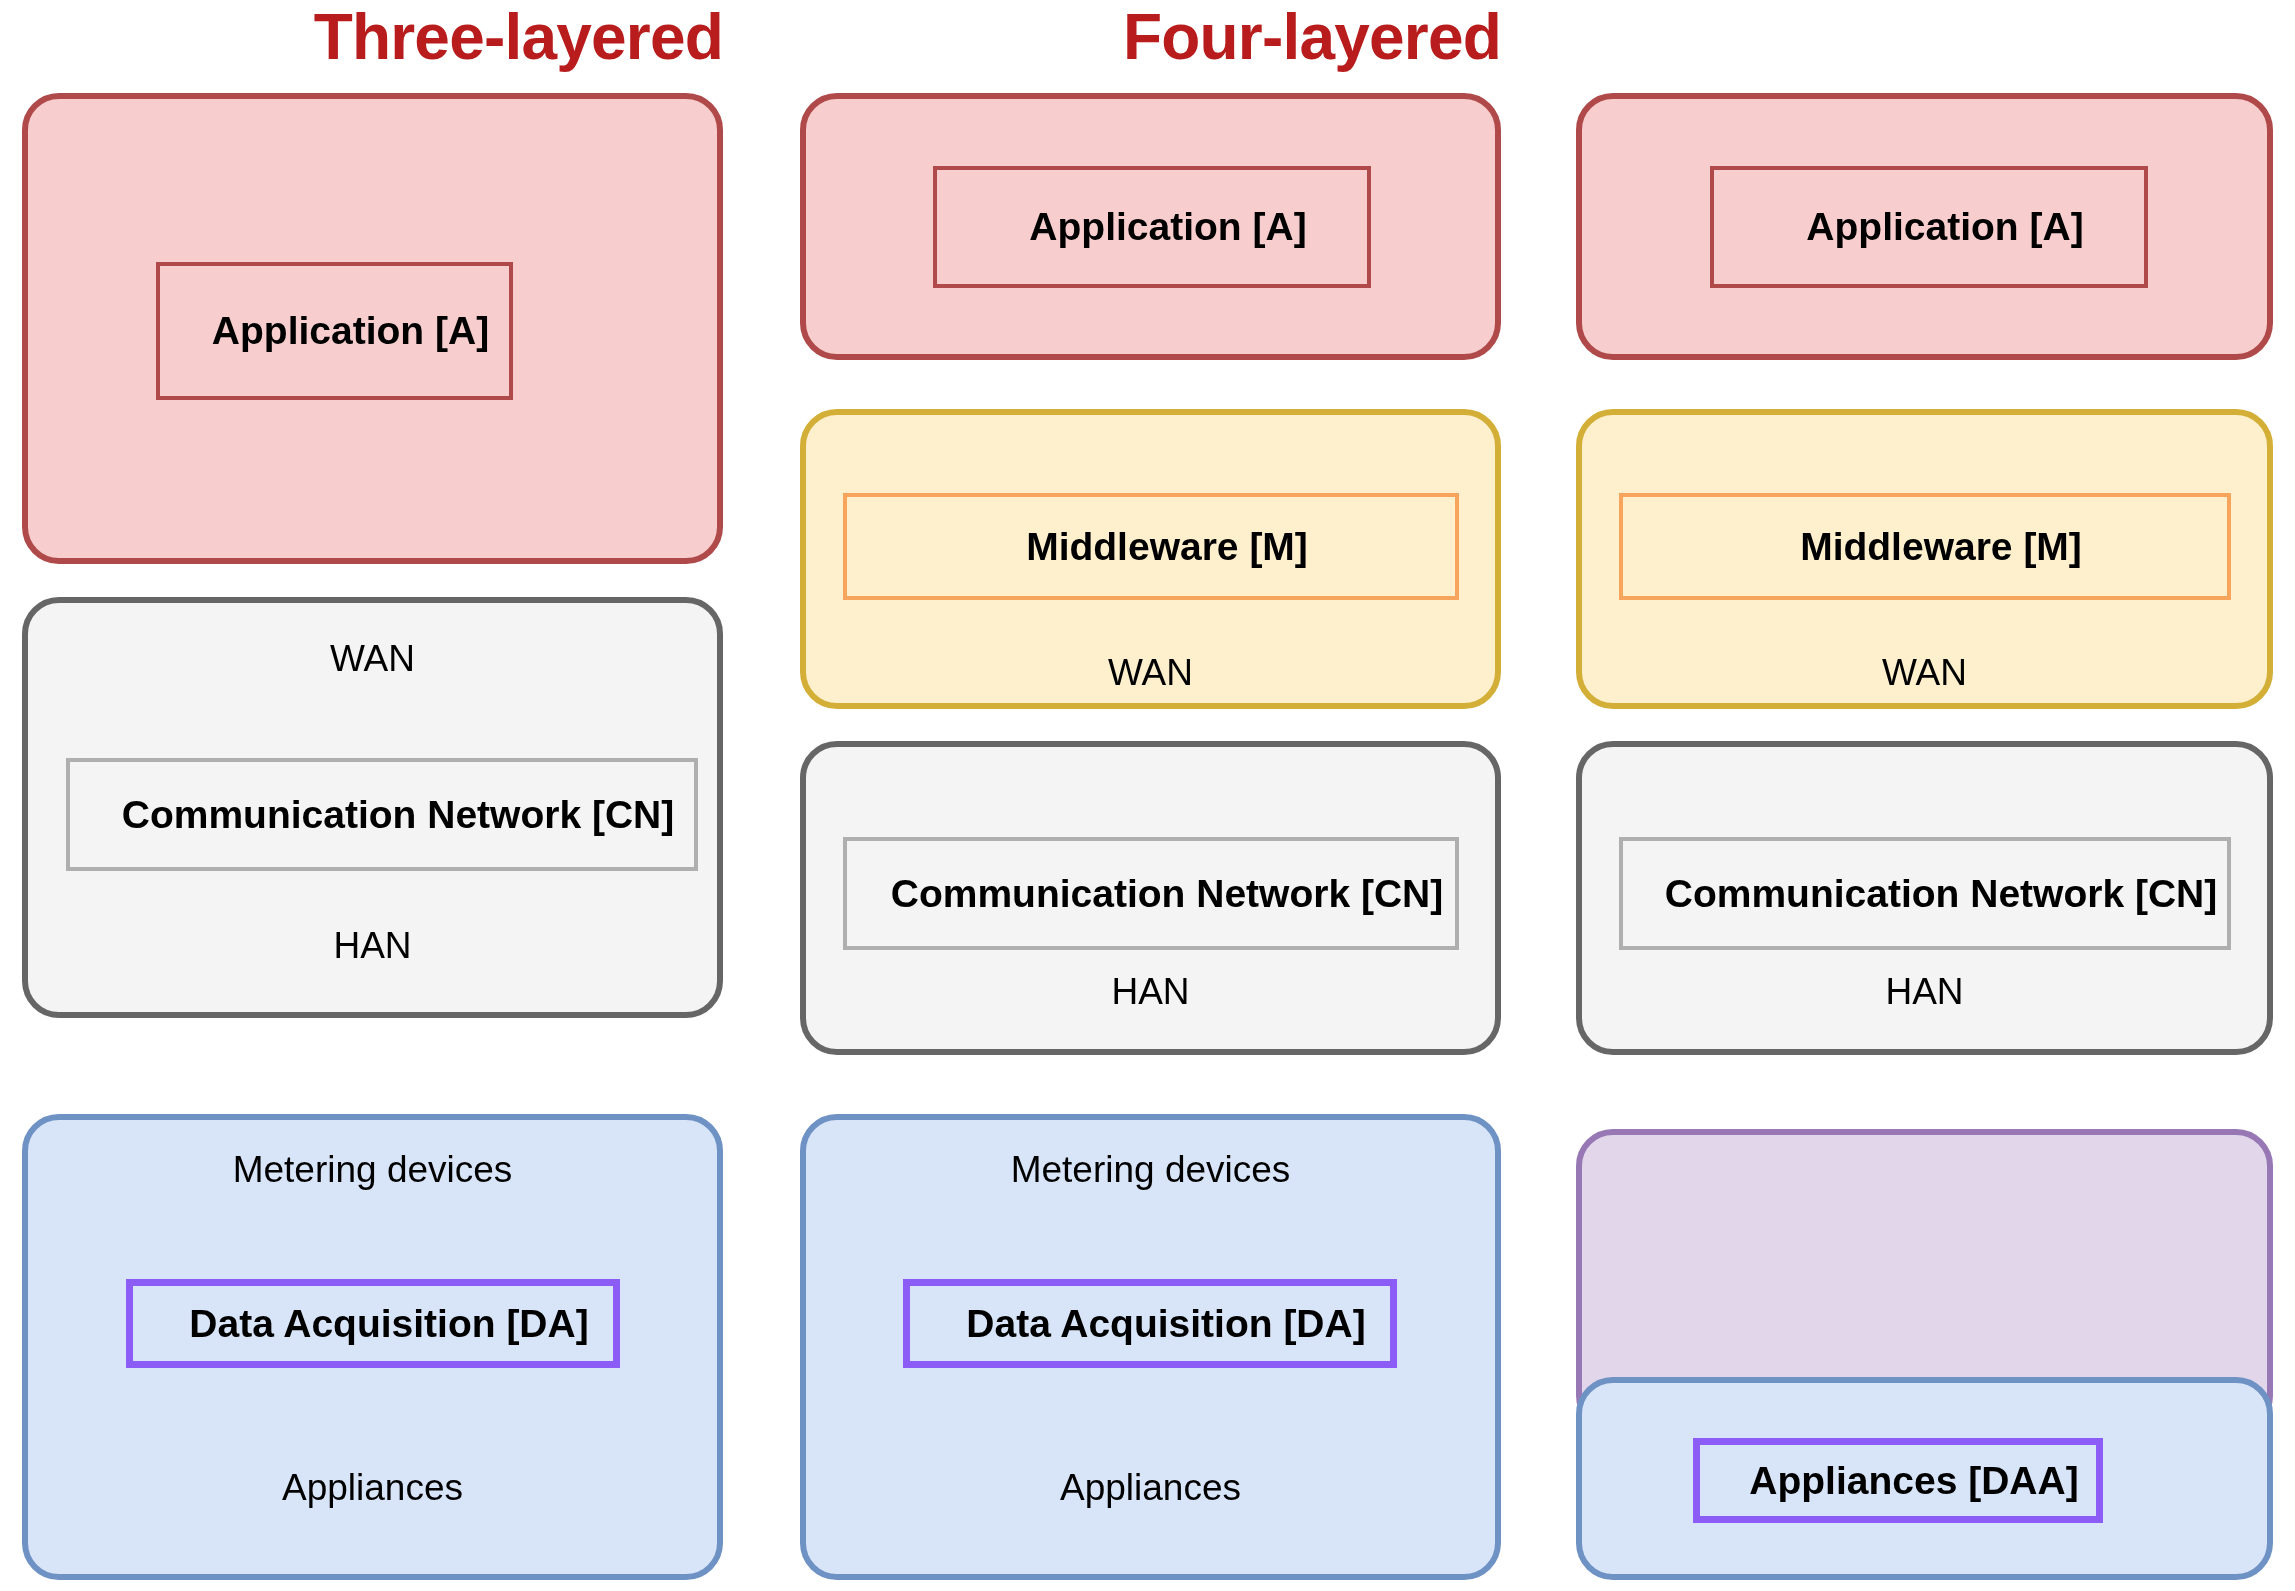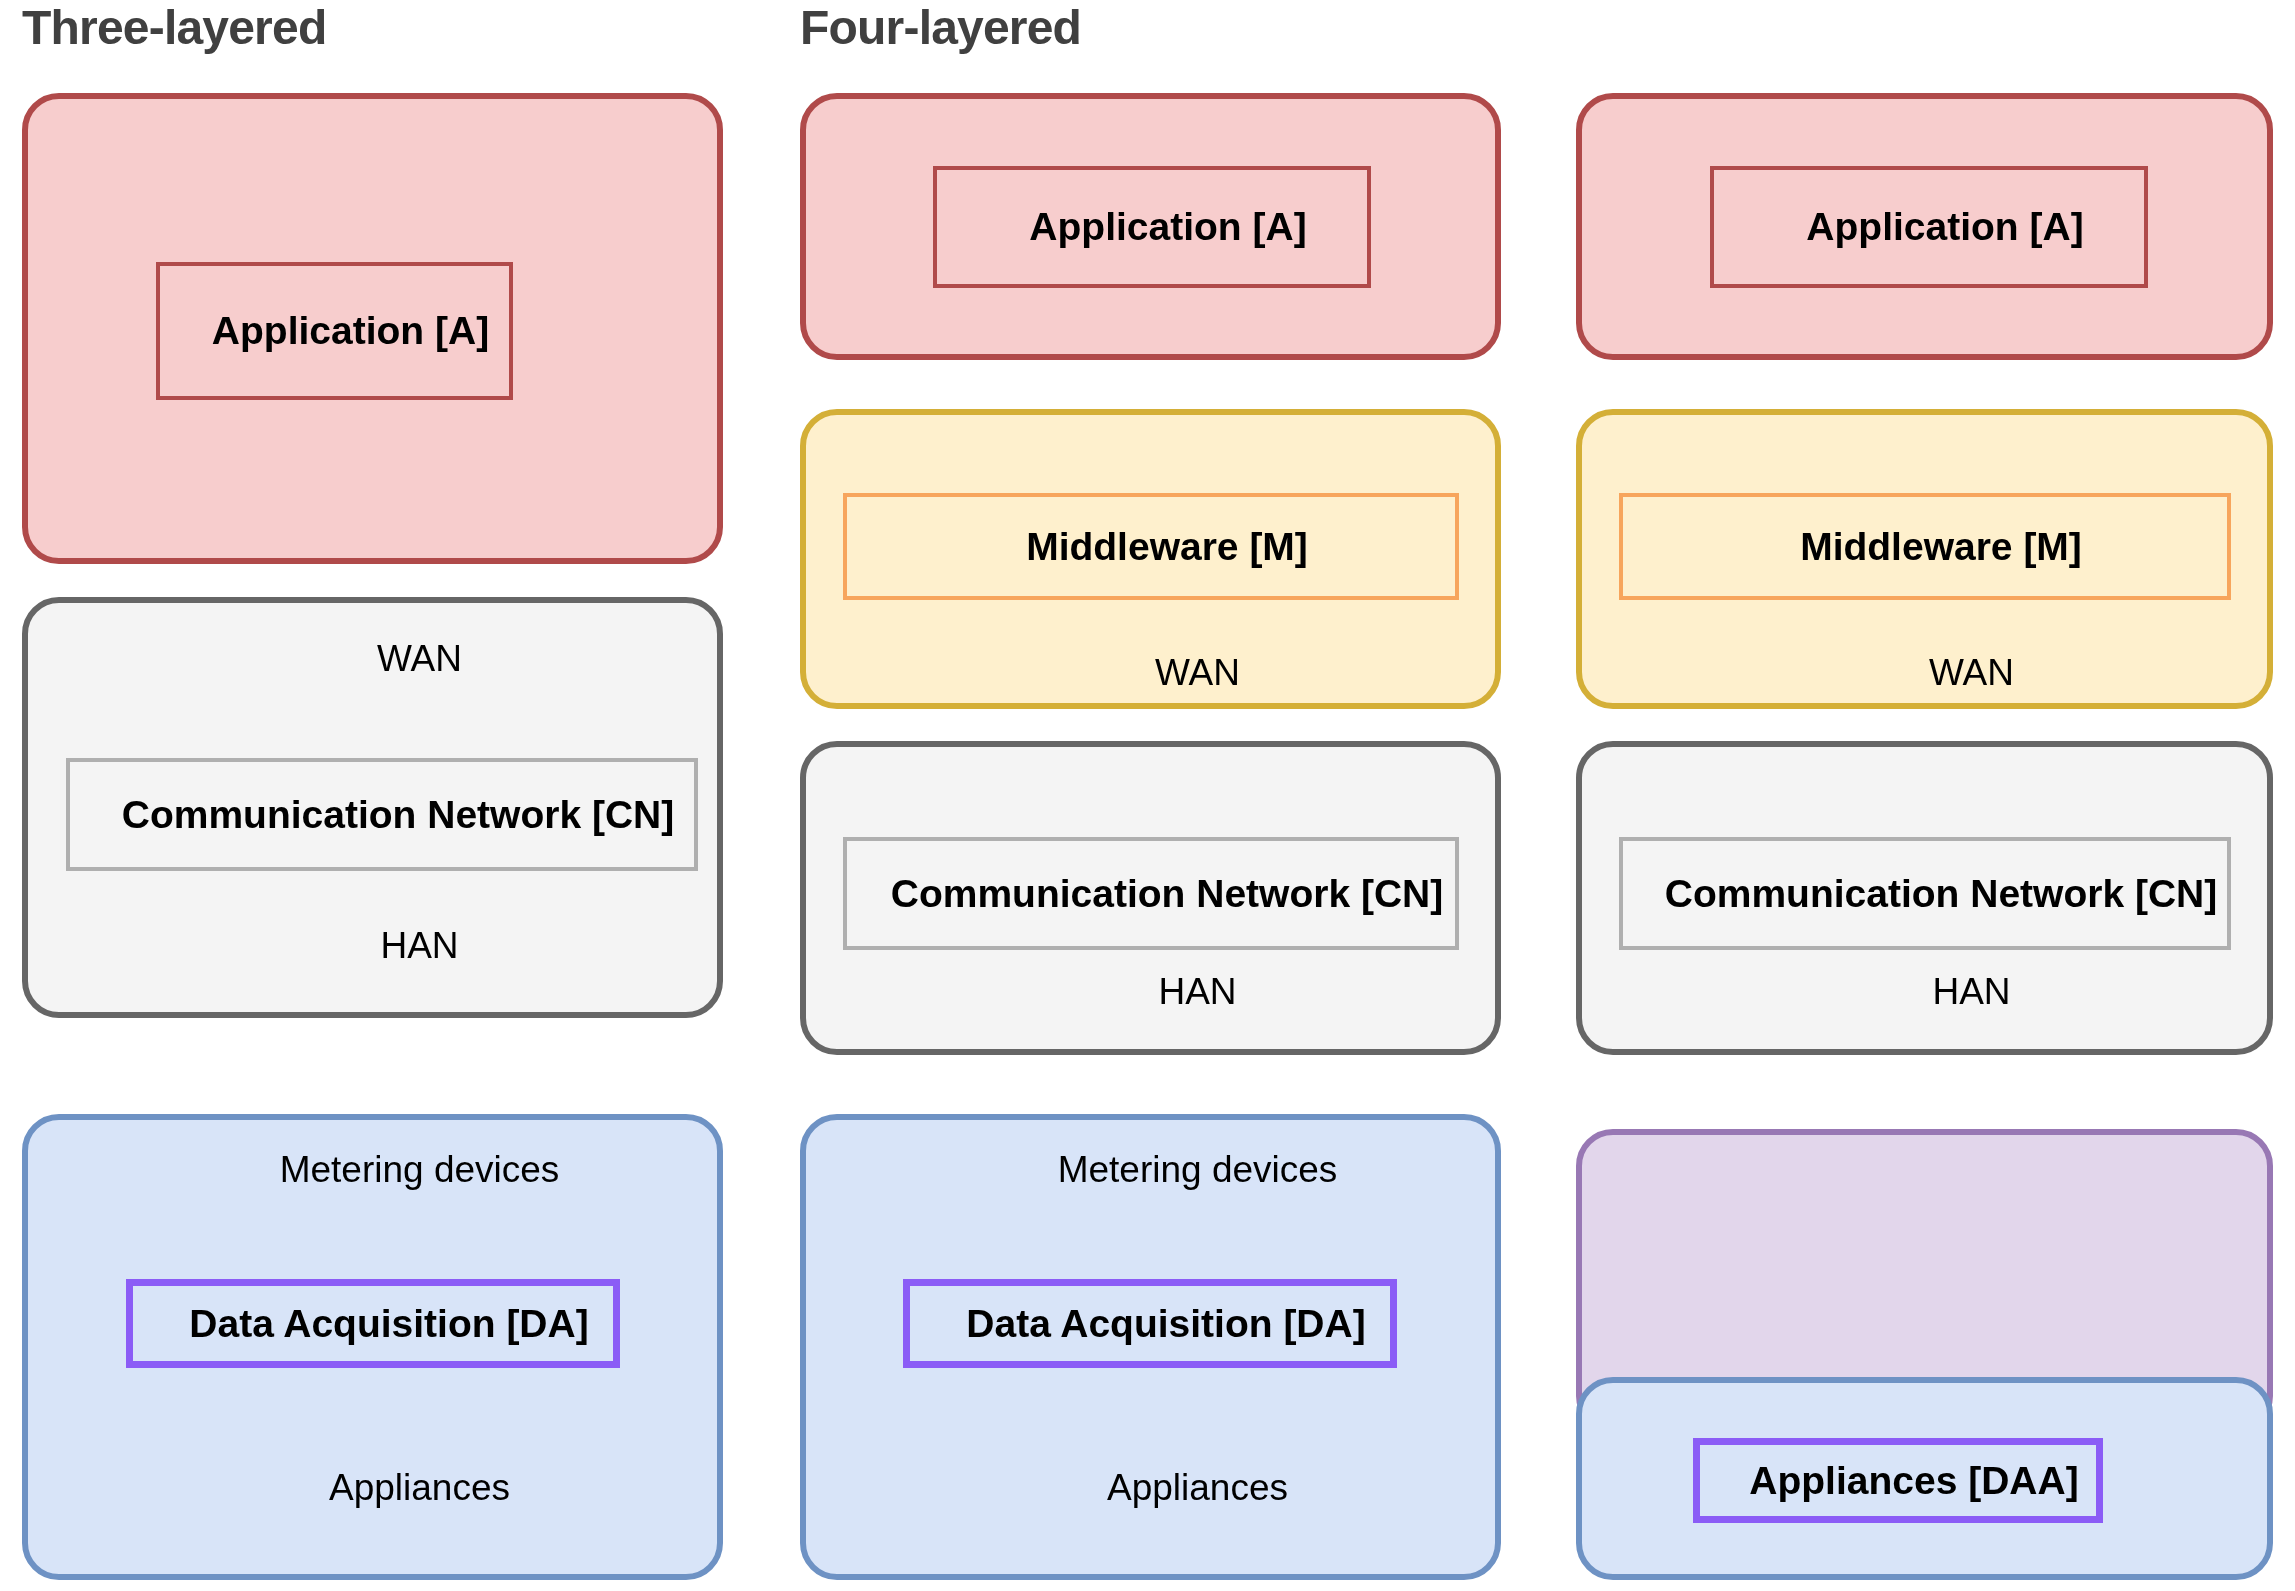--- a/index.html
+++ b/index.html
@@ -7,24 +7,24 @@
     width:2295px;height:1591px;
     background:#ffffff;
     font-family:"Liberation Sans", sans-serif;
     overflow:hidden;
   }
   .canvas{position:relative;width:2295px;height:1591px;}
 
   
   .col-title{
     position:absolute;
-    font-size:48px;
+    font-size:64px;
     font-weight:bold;
-    color:#404040;
-    text-align:left;
+    color:#b91c1c;
+    text-align:right;
     letter-spacing:-0.8px;
     white-space:nowrap;
   }
 
   
   .layer{
     position:absolute;
     box-sizing:border-box;
     border-radius:37px;
     display:flex;
@@ -58,21 +58,21 @@
   .inner.purple{border:4.9px solid #9878B4;}
 
   
   .plain{
     position:absolute;
     text-align:center;
     color:#000000;
     font-weight:normal;
     white-space:nowrap;
   }
-  .f46{font-size:37px;padding-left:47px;}
+  .f46{font-size:37px;}
   .f48{font-size:39px;padding-left:40px;}
 </style>
 </head>
 <body>
 
 <div class="canvas">
 
   <div class="col-title" style="left:22px;top:0px;width:701px;">Three-layered</div>
 
   <div class="layer pink" style="left: 22px; top: 93px; width: 701px; height: 471px;"></div>

